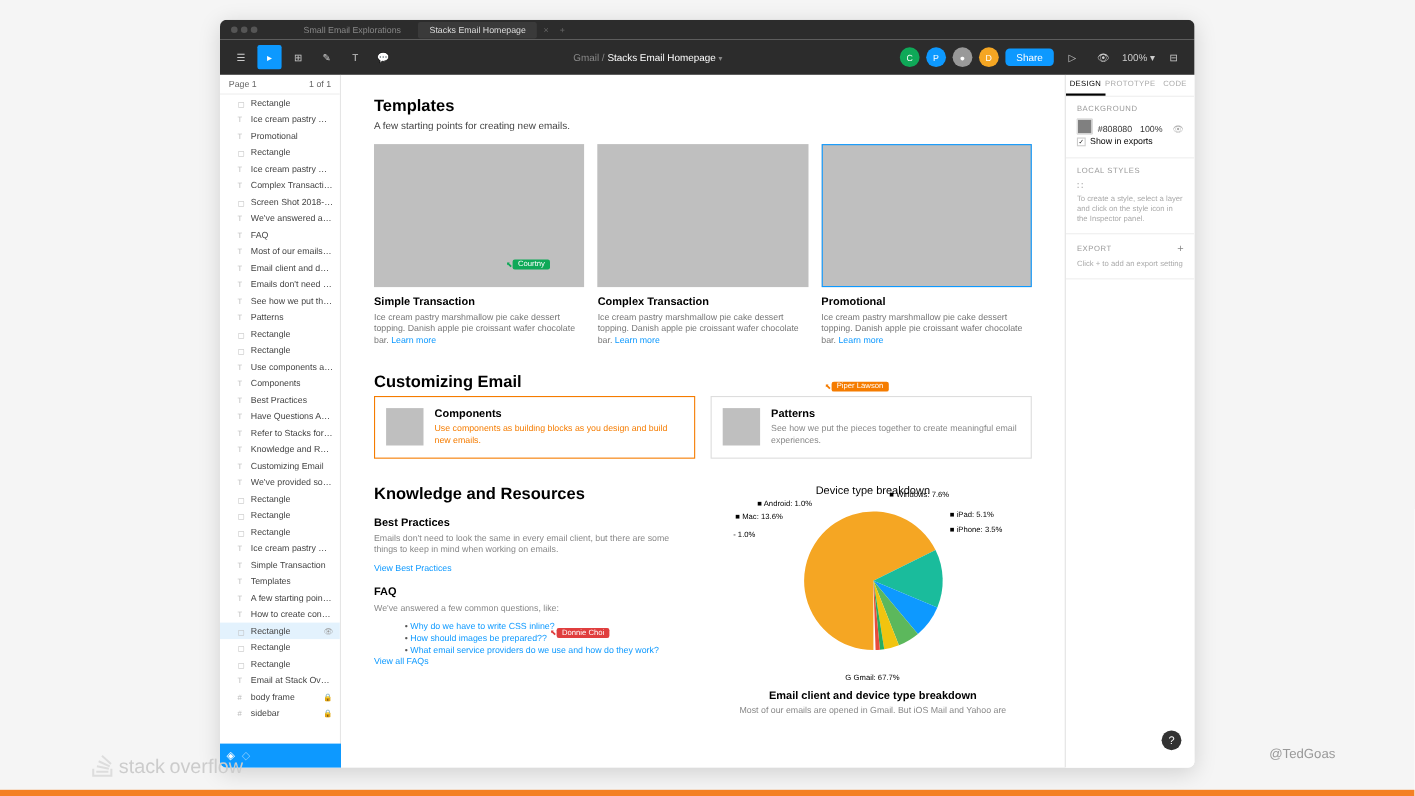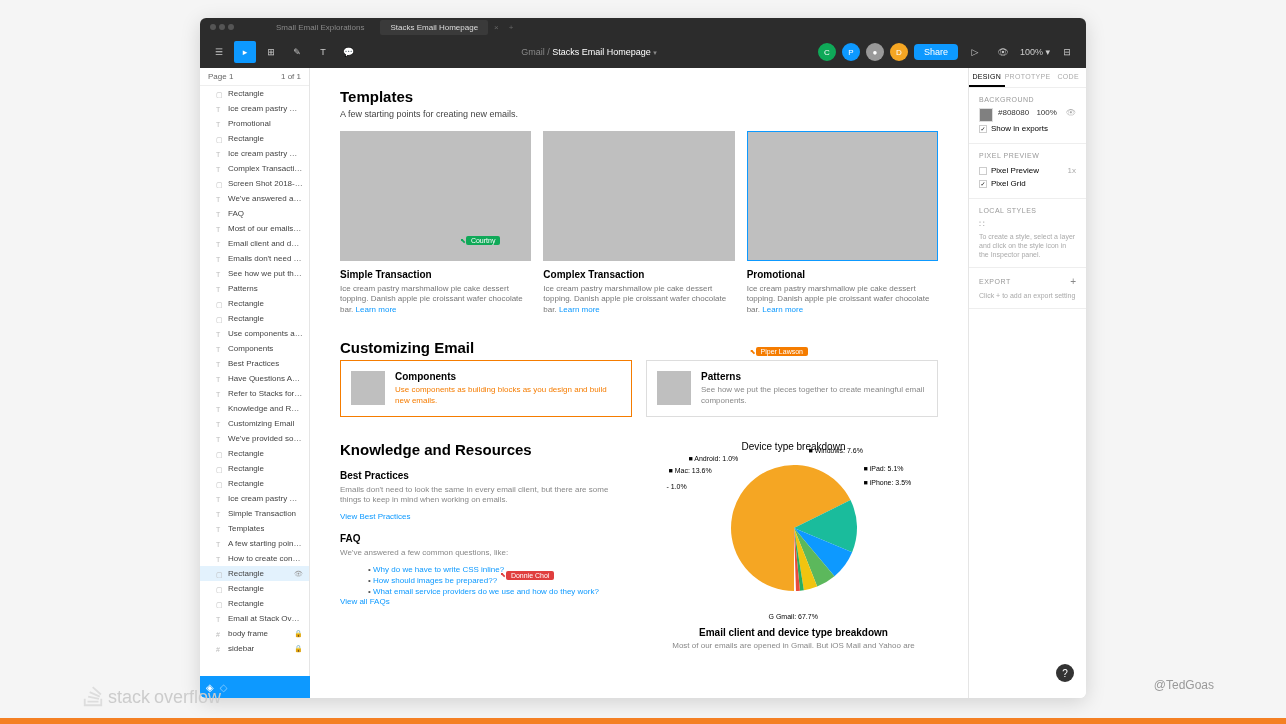--- a/index.html
+++ b/index.html
@@ -83,21 +83,21 @@
 .pie-label { position: absolute; font-size: 7px; white-space: nowrap; }
 .pie-caption { font-size: 10px; font-weight: 600; text-align: center; margin-top: 6px; }
 .pie-sub { font-size: 8px; color: #888; text-align: center; margin-top: 3px; }
 
 .inspector { width: 118px; background: #fff; border-left: 1px solid #e5e5e5; font-size: 8px; padding: 0; overflow-y: auto; }
 .insp-tabs { display: flex; border-bottom: 1px solid #eee; }
 .insp-tab { flex: 1; text-align: center; padding: 5px 0; color: #aaa; font-size: 7px; letter-spacing: 0.3px; cursor: pointer; }
 .insp-tab.active { color: #000; border-bottom: 2px solid #000; }
 .insp-section { padding: 8px 10px; border-bottom: 1px solid #eee; }
 .insp-label { color: #999; letter-spacing: 0.5px; font-size: 7px; margin-bottom: 5px; text-transform: uppercase; }
-.bg-row { display: flex; align-items: flex-start; gap: 5px; }
+.bg-row { display: flex; align-items: flex-end; gap: 5px; }
 .bg-swatch { width: 14px; height: 14px; background: #808080; border: 1px solid #ddd; }
 .bg-hex { font-size: 8px; color: #333; }
 .bg-pct { font-size: 8px; color: #333; margin-left: auto; }
 .check-row { display: flex; align-items: center; gap: 4px; padding: 2px 0; }
 .check { width: 8px; height: 8px; border: 1px solid #ccc; display: inline-flex; align-items: center; justify-content: center; font-size: 6px; }
 .check.on::after { content: "✓"; color: #000; }
 .insp-help { font-size: 7px; color: #aaa; line-height: 1.3; }
 .export-row { display: flex; justify-content: space-between; align-items: center; }
 .plus { font-size: 10px; color: #888; }
 
@@ -352,21 +352,21 @@
               <div class="thumb"></div>
               <div>
                 <div class="ctitle">Components</div>
                 <div class="cdesc ">Use components as building blocks as you design and build new emails.</div>
               </div>
             </div>
             <div class="custom-card">
               <div class="thumb"></div>
               <div>
                 <div class="ctitle">Patterns</div>
-                <div class="cdesc gray">See how we put the pieces together to create meaningful email components.</div>
+                <div class="cdesc gray">See how we put the pieces together to create meaningful email experiences.</div>
               </div>
             </div>
           </div>
 
         <div class="knowledge-section">
           <div class="knowledge-left" style="position:relative">
             <div class="section-title">Knowledge and Resources</div>
             <div style="height:8px"></div>
             <div class="bp-title">Best Practices</div>
             <div class="bp-text">Emails don't need to look the same in every email client, but there are some things to keep in mind when working on emails.</div>
@@ -426,32 +426,20 @@
           <span class="bg-hex">#808080</span>
           <span class="bg-pct">100%</span>
           <span style="font-size:8px;color:#aaa;margin-left:4px">👁</span>
         </div>
         <div class="check-row">
             <span class="check on"></span>
             <span>Show in exports</span>
           </div>
       </div>
       <div class="insp-section">
-        <div class="insp-label">PIXEL PREVIEW</div>
-        <div class="check-row">
-            <span class="check"></span>
-            <span>Pixel Preview</span>
-            <span style="margin-left:auto;color:#aaa">1x</span>
-          </div>
-        <div class="check-row">
-            <span class="check on"></span>
-            <span>Pixel Grid</span>
-          </div>
-      </div>
-      <div class="insp-section">
         <div class="insp-label">LOCAL STYLES</div>
         <div style="color:#aaa;font-size:9px;margin:3px 0">∷</div>
         <div class="insp-help">To create a style, select a layer and click on the style icon in the Inspector panel.</div>
       </div>
       <div class="insp-section">
         <div class="export-row">
           <div class="insp-label" style="margin:0">EXPORT</div>
           <div class="plus">+</div>
         </div>
         <div class="insp-help" style="margin-top:4px">Click + to add an export setting</div>

